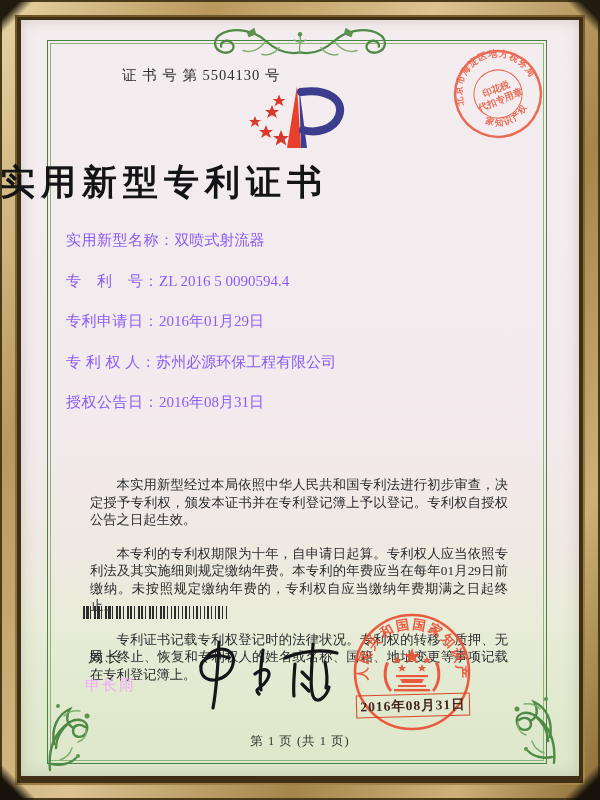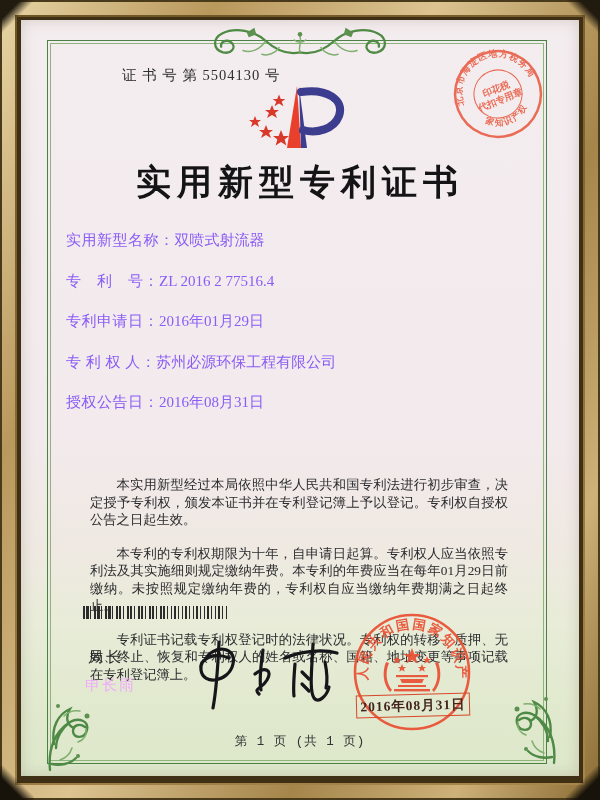--- a/index.html
+++ b/index.html
@@ -20,35 +20,35 @@
   .corner.br{bottom:0;right:0;background:linear-gradient(315deg,#17120a 0 34%,rgba(0,0,0,0) 56%);}
   
   .paper{position:absolute;inset:20px 21px 24px 21px;
     background:linear-gradient(180deg,#f4edef 0%,#f2eaec 55%,#efe9e2 70%,#e8ecd8 80%,#e0e9cd 92%,#dde7ca 100%);
     box-shadow:inset 0 0 14px rgba(120,100,80,.25);}
   
   .gborder{position:absolute;left:47px;top:40px;width:498px;height:722px;border:1.6px solid #4a8243;}
   .gborder-inner{position:absolute;inset:2px;border:1px solid #8cb57b;}
   
   .cert-no{position:absolute;left:74px;top:66px;font-size:14.5px;color:#2e2e30;letter-spacing:1px;margin-left:48px;}
-  .title{position:absolute;left:0;top:159px;width:100%;text-align:center;
+  .title{position:absolute;left:0;top:159px;width:100%;text-align:left;
     font-size:35px;font-weight:700;color:#141416;letter-spacing:6px;}
   .fields{position:absolute;left:66px;top:231px;right:78px;font-size:15px;color:#8b5cf6;}
   .field-row{height:40.6px;white-space:nowrap;}
   .field-row .lbl{letter-spacing:.5px;}
   .body-text{position:absolute;left:74px;right:76px;top:460px;
     font-size:13.3px;line-height:17.5px;color:#2b2b2e;text-align:justify;}
   .body-text p{margin:16px;text-indent:2em;}
   .barcode{position:absolute;left:83px;top:606px;width:146px;height:13px;
     background:repeating-linear-gradient(90deg,#2c2c2c 0 1.5px,rgba(0,0,0,0) 1.5px 3px,#2c2c2c 3px 5.5px,rgba(0,0,0,0) 5.5px 7px,#2c2c2c 7px 8.2px,rgba(0,0,0,0) 8.2px 11px);}
   .director-title{position:absolute;left:88px;top:648px;font-size:15px;color:#222;letter-spacing:3px;}
   .director-name{position:absolute;left:85px;top:676px;font-size:15px;color:#f0abfc;letter-spacing:2px;}
   .signature{position:absolute;left:175px;top:630px;width:170px;height:82px;}
   .page-footer{position:absolute;left:0;top:733px;width:100%;text-align:center;
-    font-size:12.5px;color:#333;letter-spacing:1px;font-family:Liberation Mono, monospace;}
+    font-size:12.5px;color:#333;letter-spacing:1px;}
   
   .sipo-seal{position:absolute;left:352px;top:612px;width:120px;height:120px;opacity:.92;}
   .date-stamp{position:absolute;left:356px;top:694px;width:112px;height:21px;
     border:1.5px solid #d9472b;display:flex;align-items:center;justify-content:center;
     font-size:13.5px;font-weight:700;color:#43251d;letter-spacing:1px;transform:rotate(-1.5deg);}
   .tax-stamp{position:absolute;left:452px;top:48px;width:92px;height:92px;
     transform:rotate(-22deg);opacity:.85;}
   
   .orn-top{position:absolute;left:205px;top:21px;width:190px;height:40px;}
   .orn-bl{position:absolute;left:44px;top:686px;width:62px;height:86px;}
@@ -139,21 +139,21 @@
     </g>
   </svg>
 
   <div class="title">实用新型专利证书</div>
 
   <div class="fields">
     <div class="field-row">
       <span class="lbl">实用新型名称：</span><span>双喷式射流器</span>
     </div>
     <div class="field-row">
-      <span class="lbl">专　利　号：</span><span>ZL 2016 2 77516.4</span>
+      <span class="lbl">专　利　号：</span><span>ZL 2016 5 0090594.4</span>
     </div>
     <div class="field-row">
       <span class="lbl">专利申请日：</span><span>2016年01月29日</span>
     </div>
     <div class="field-row">
       <span class="lbl">专 利 权 人：</span><span>苏州必源环保工程有限公司</span>
     </div>
     <div class="field-row">
       <span class="lbl">授权公告日：</span><span>2016年08月31日</span>
     </div>

